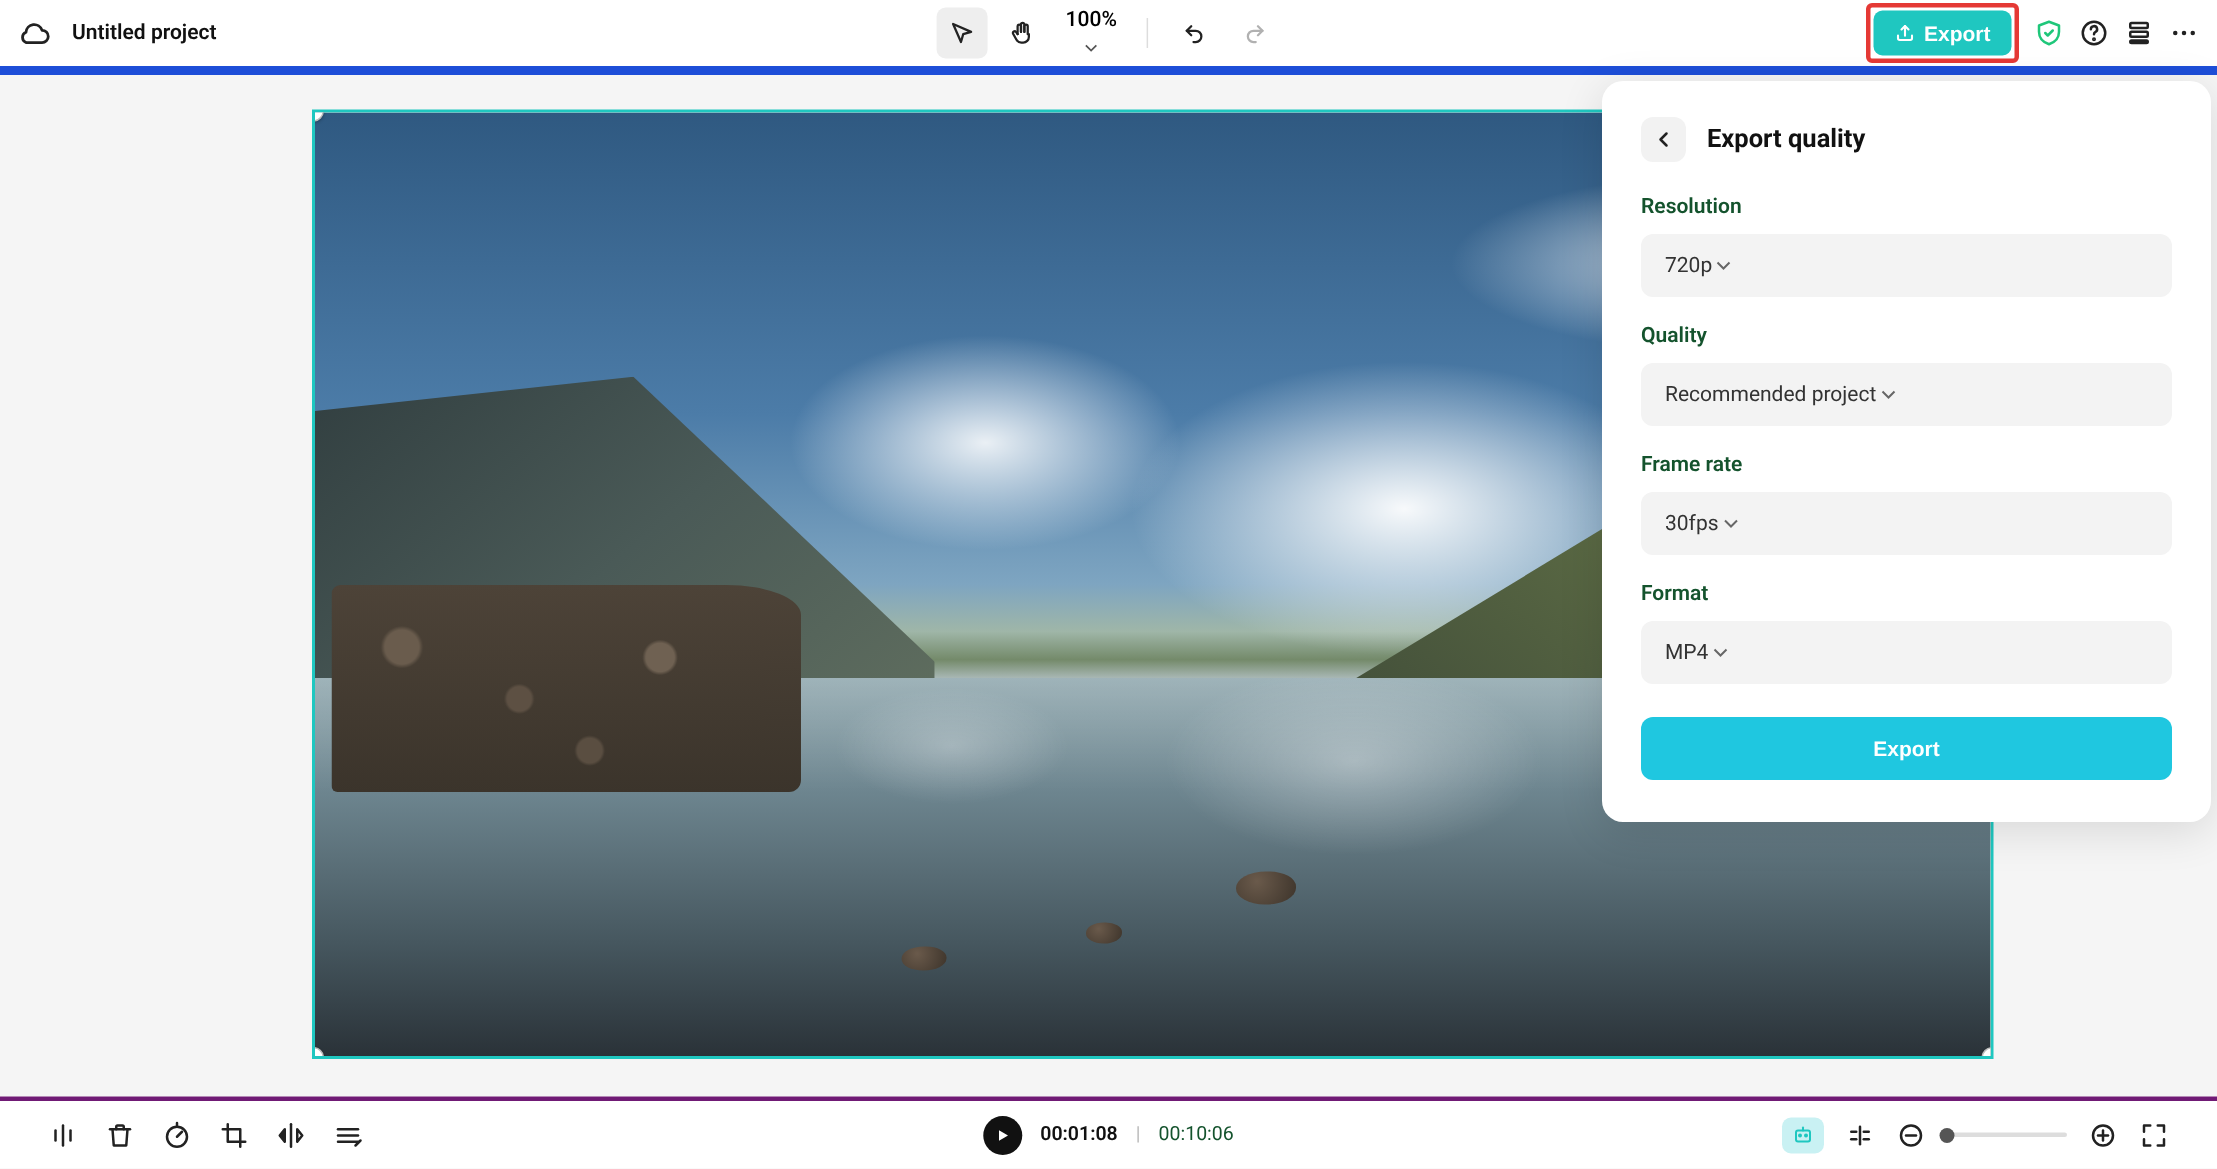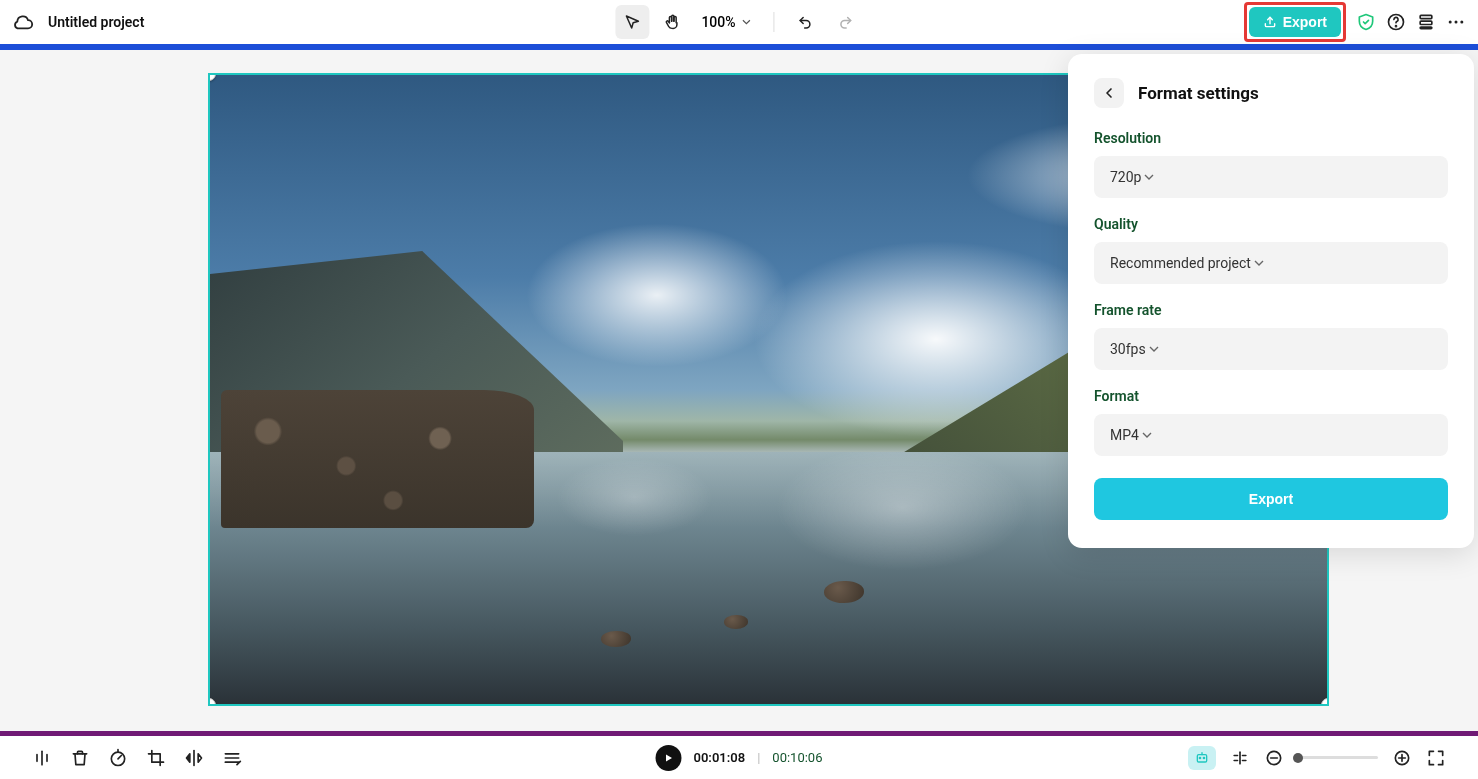--- a/index.html
+++ b/index.html
@@ -6,21 +6,21 @@
   html, body { width: 1478px; height: 779px; font-family: -apple-system, BlinkMacSystemFont, "Segoe UI", Roboto, Arial, sans-serif; background: #f5f5f5; overflow: hidden; }
   
   
   .header { height: 50px; background: #fff; display: flex; align-items: center; padding: 0 12px; border-bottom: 6px solid #1d4ed8; position: relative; }
   .header-left { display: flex; align-items: center; gap: 14px; }
   .cloud-icon { width: 22px; height: 22px; }
   .project-title { font-size: 14px; font-weight: 600; color: #111; }
   .header-center { position: absolute; left: 50%; transform: translateX(-50%); display: flex; align-items: center; gap: 6px; }
   .tool-btn { width: 34px; height: 34px; display: flex; align-items: center; justify-content: center; border-radius: 6px; cursor: pointer; }
   .tool-btn.active { background: #eee; }
-  .zoom-display { display: flex; align-items: center; gap: 4px; font-size: 14px; font-weight: 500; margin: 0 6px; cursor: pointer; }
+  .zoom-display { display: flex; align-items: center; gap: 4px; font-size: 14px; font-weight: 500; margin: 0 6px; cursor: pointer; flex-direction: column; }
   .divider-v { width: 1px; height: 20px; background: #ddd; margin: 0 8px; }
   .header-right { margin-left: auto; display: flex; align-items: center; gap: 10px; }
   .export-btn-wrap { border: 3px solid #e53935; border-radius: 4px; padding: 2px; }
   .export-btn { background: #1fc7c0; color: #fff; font-weight: 600; font-size: 14px; padding: 7px 14px; border-radius: 6px; border: none; display: flex; align-items: center; gap: 6px; cursor: pointer; }
   .hdr-icon { width: 20px; height: 20px; display: flex; align-items: center; justify-content: center; cursor: pointer; }
   
   
   .ratio-btn { position: absolute; left: 10px; top: 62px; width: 48px; height: 48px; background: #fff; border-radius: 10px; box-shadow: 0 1px 4px rgba(0,0,0,.12); display: flex; flex-direction: column; align-items: center; justify-content: center; gap: 3px; cursor: pointer; }
   .ratio-btn span { font-size: 10px; color: #444; }
   
@@ -78,21 +78,21 @@
   .panel-head { display: flex; align-items: center; gap: 14px; margin-bottom: 22px; }
   .back-btn { width: 30px; height: 30px; border-radius: 8px; background: #f2f2f2; display: flex; align-items: center; justify-content: center; cursor: pointer; }
   .panel-title { font-size: 17px; font-weight: 700; color: #111; }
   .field-group { margin-bottom: 18px; }
   .field-label { font-size: 14px; font-weight: 600; color: #14532d; margin-bottom: 10px; }
   .select { background: #f3f3f3; border-radius: 8px; padding: 13px 16px; display: flex; align-items: center; cursor: pointer; }
   .select-value { font-size: 14px; color: #333; }
   .export-confirm { width: 100%; background: #1fc7e0; color: #fff; border: none; border-radius: 8px; padding: 13px; font-size: 14px; font-weight: 700; cursor: pointer; margin-top: 4px; }
   
   
-  .bottom-bar { position: absolute; left: 0; right: 0; bottom: 0; height: 48px; background: #fff; display: flex; align-items: center; padding: 0 32px; border-top: 5px solid #701a75; }
+  .bottom-bar { position: absolute; left: 0; right: 0; bottom: 0; height: 48px; background: #fff; display: flex; align-items: center; padding: 0 32px; border-top: 3px solid #701a75; }
   .bb-left { display: flex; align-items: center; gap: 18px; }
   .bb-icon { width: 20px; height: 20px; display: flex; align-items: center; justify-content: center; cursor: pointer; color: #222; }
   .bb-center { position: absolute; left: 50%; transform: translateX(-50%); display: flex; align-items: center; gap: 12px; }
   .play-btn { width: 26px; height: 26px; border-radius: 50%; background: #111; display: flex; align-items: center; justify-content: center; cursor: pointer; }
   .time-current { font-size: 13px; font-weight: 600; color: #111; }
   .time-sep { font-size: 13px; color: #bbb; }
   .time-total { font-size: 13px; color: #14532d; }
   .bb-right { margin-left: auto; display: flex; align-items: center; gap: 14px; }
   .slider-track { width: 80px; height: 3px; background: #ddd; border-radius: 2px; position: relative; }
   .slider-thumb { position: absolute; left: 0; top: 50%; transform: translate(-50%,-50%); width: 10px; height: 10px; border-radius: 50%; background: #555; }
@@ -213,21 +213,21 @@
   </div>
 </div>
 
 <div class="export-panel">
   <div class="panel-head">
     <div class="back-btn">
       <svg viewBox="0 0 24 24" width="16" height="16" fill="none" stroke="#222" stroke-width="2.5" stroke-linecap="round" stroke-linejoin="round">
           <path d="M15 6l-6 6 6 6"></path>
         </svg>
     </div>
-    <div class="panel-title">Format settings</div>
+    <div class="panel-title">Export quality</div>
   </div>
   
   <div class="field-group">
     <div class="field-label">Resolution</div>
     <div class="select">
       <span class="select-value">720p</span>
       <svg viewBox="0 0 24 24" width="16" height="16" fill="none" stroke="#666" stroke-width="2">
           <path d="M6 9l6 6 6-6"></path>
         </svg>
     </div>

